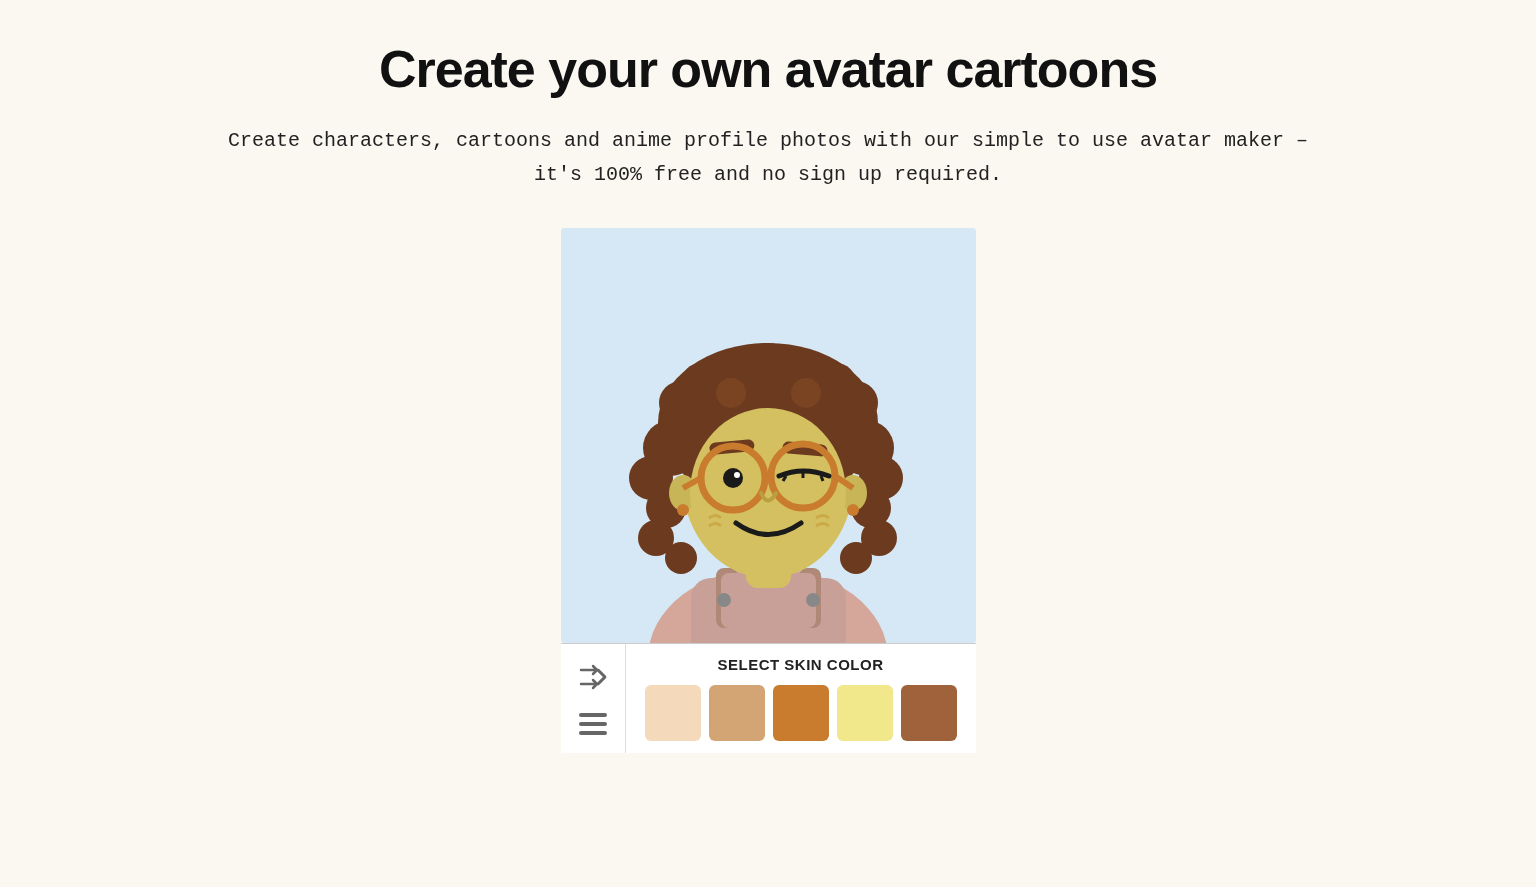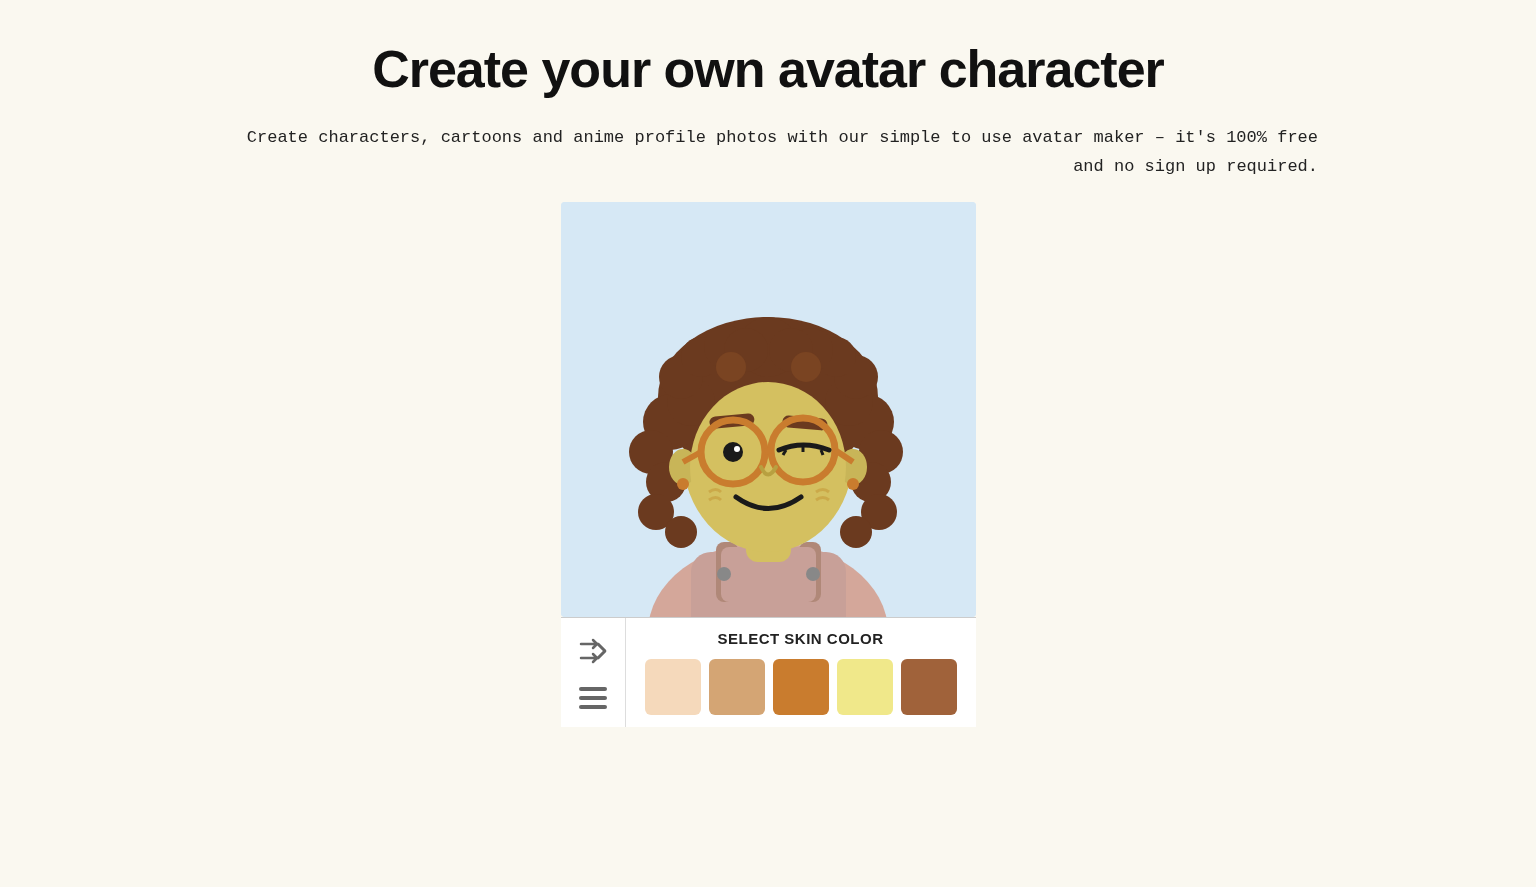--- a/index.html
+++ b/index.html
@@ -21,26 +21,26 @@
       text-align: center;
       color: #111;
       line-height: 1.15;
       max-width: 800px;
       margin-bottom: 24px;
       letter-spacing: -1px;
     }
 
     .page-subtitle {
       font-family: 'Courier New', Courier, monospace;
-      font-size: 17px;
-      text-align: right;
+      font-size: 20px;
+      text-align: center;
       color: #222;
       max-width: 1100px;
       line-height: 1.7;
-      margin-bottom: 20px;
+      margin-bottom: 36px;
     }
 
     .avatar-container {
       display: flex;
       flex-direction: column;
       align-items: center;
     }
 
     .avatar-canvas {
       width: 415px;
@@ -125,21 +125,21 @@
     
     .avatar-svg {
       width: 100%;
       height: 100%;
     }
   </style>
 </head>
 <body>
 
 <h1 class="page-title">
-  <span>Create your own avatar character</span><br>
+  <span>Create your own avatar cartoons</span><br>
 </h1>
 
 <p class="page-subtitle">Create characters, cartoons and anime profile photos with our simple to use avatar maker – it's 100% free and no sign up required.</p>
 
 <div class="avatar-container">
 
   <div class="avatar-canvas">
     <svg class="avatar-svg" viewBox="0 0 415 415" xmlns="http://www.w3.org/2000/svg">
 
       <rect width="415" height="415" fill="#d6e8f5"></rect>

